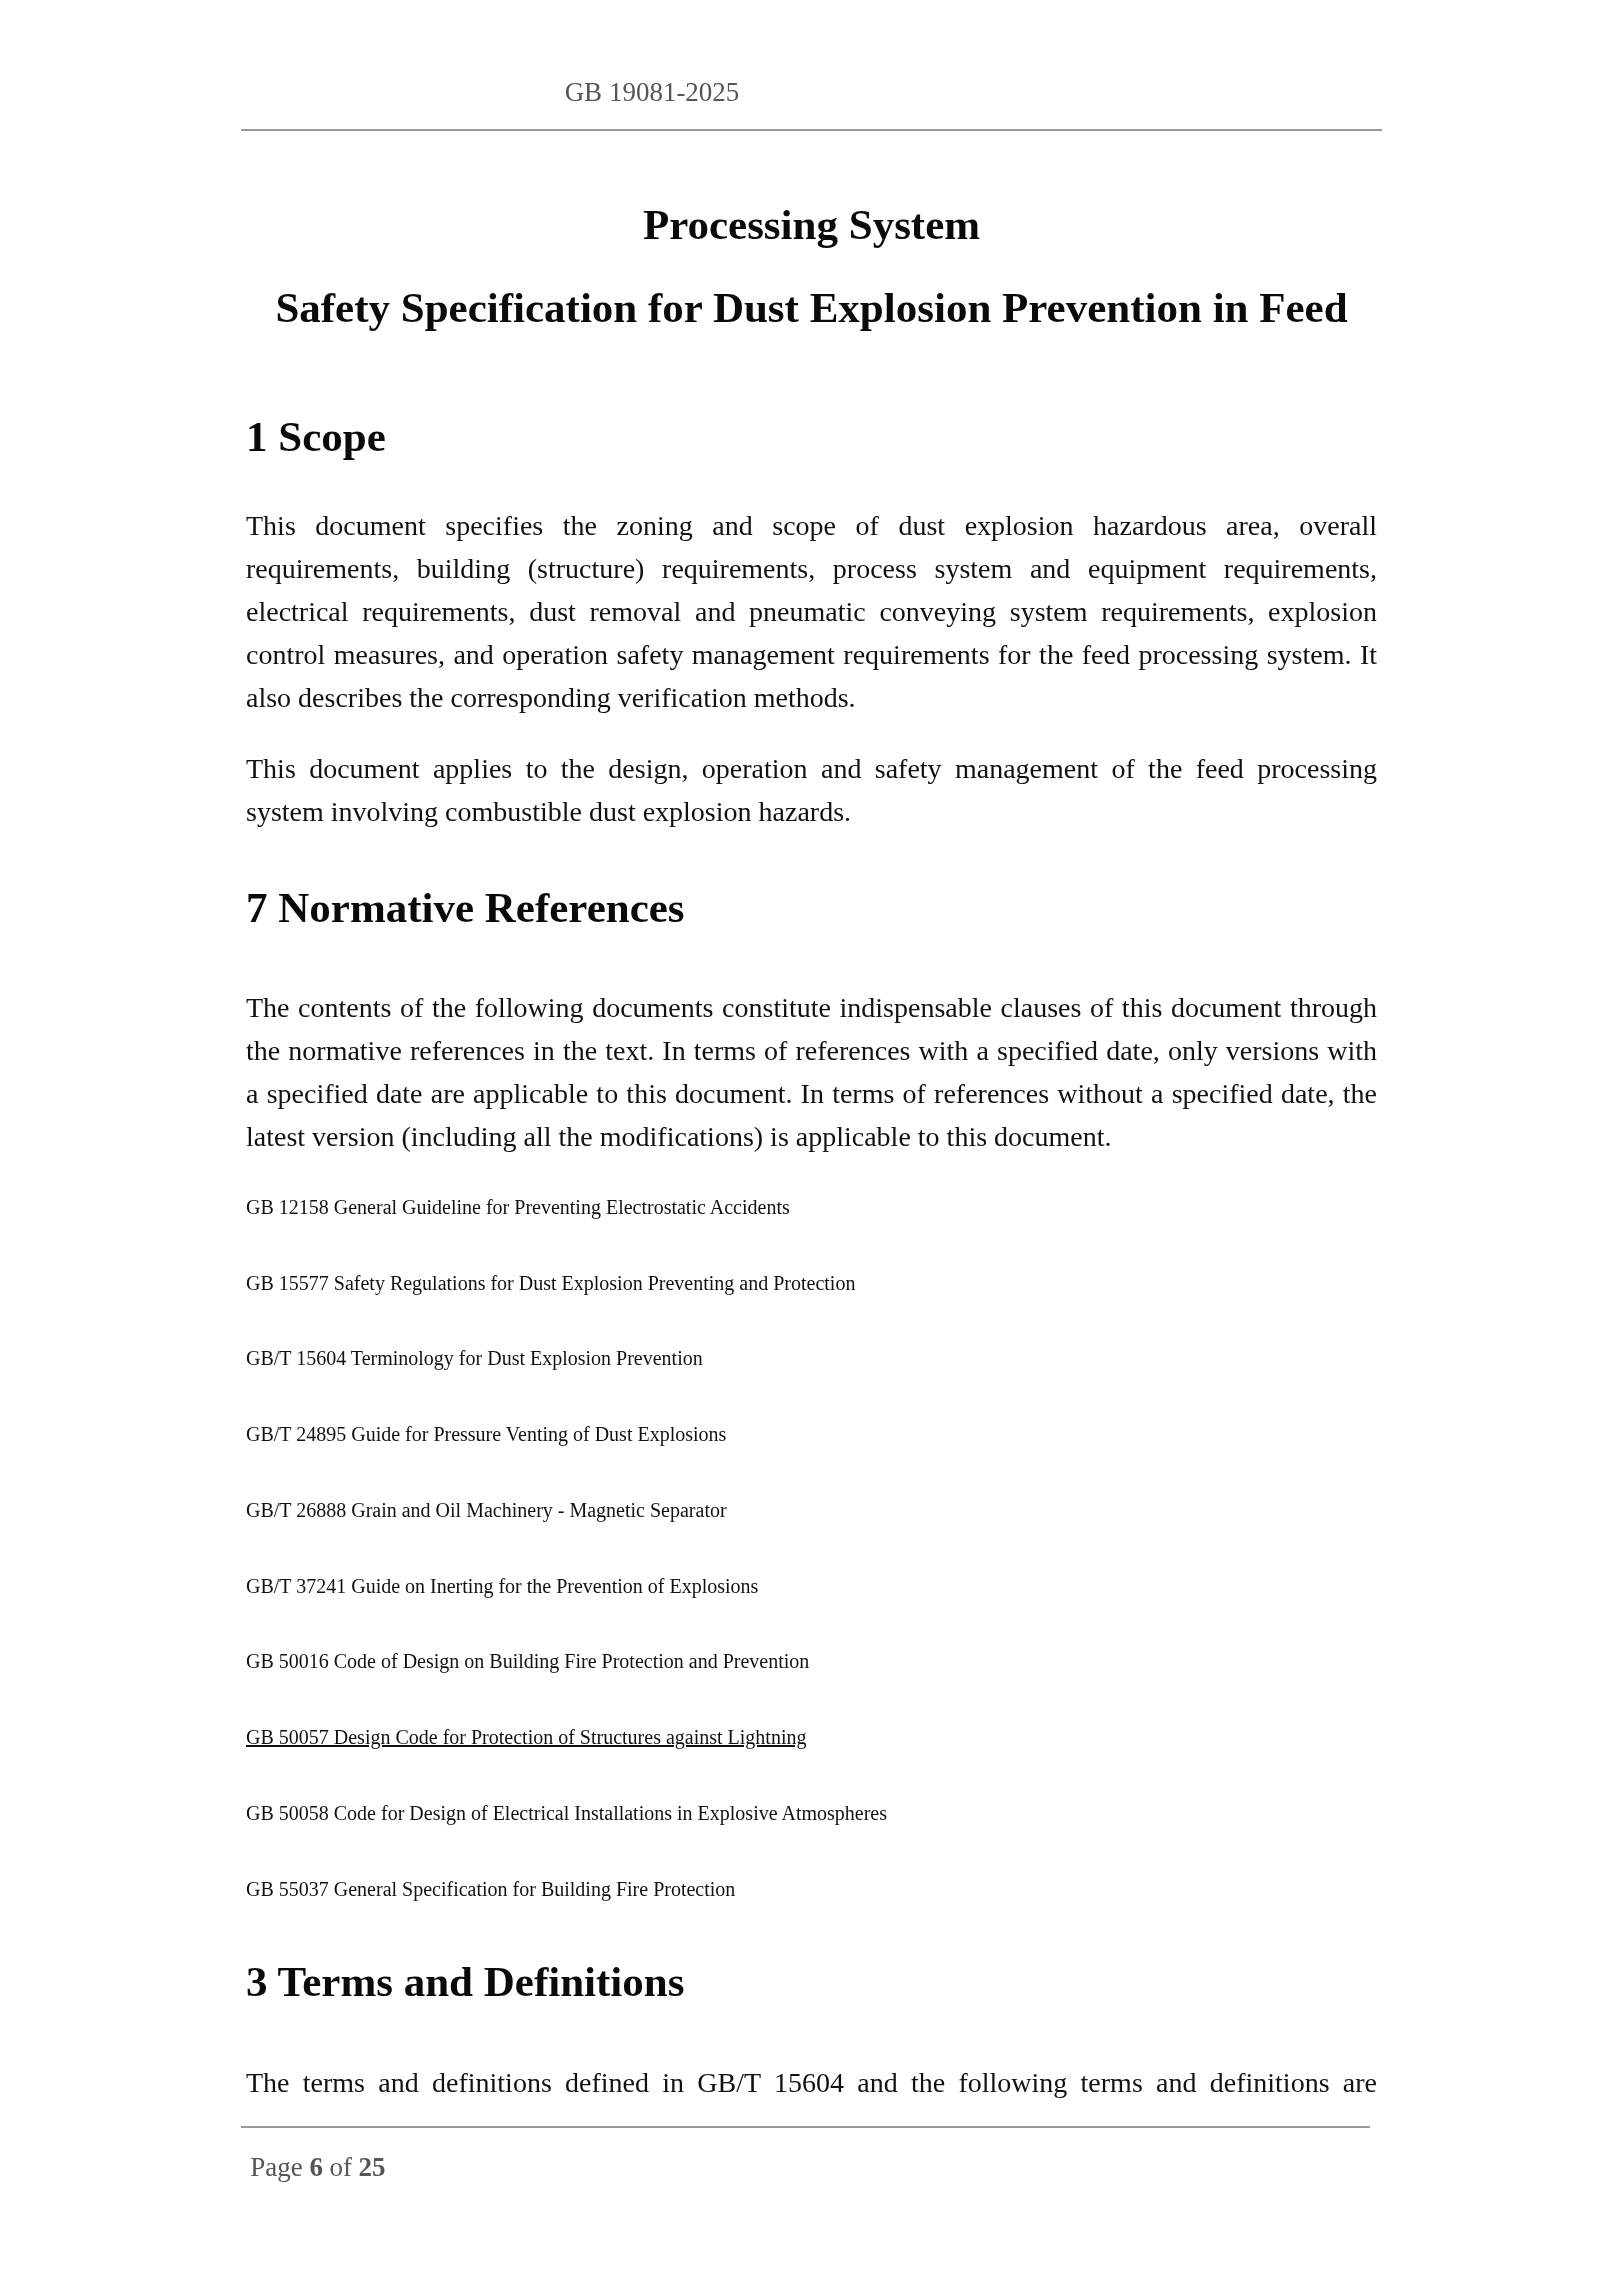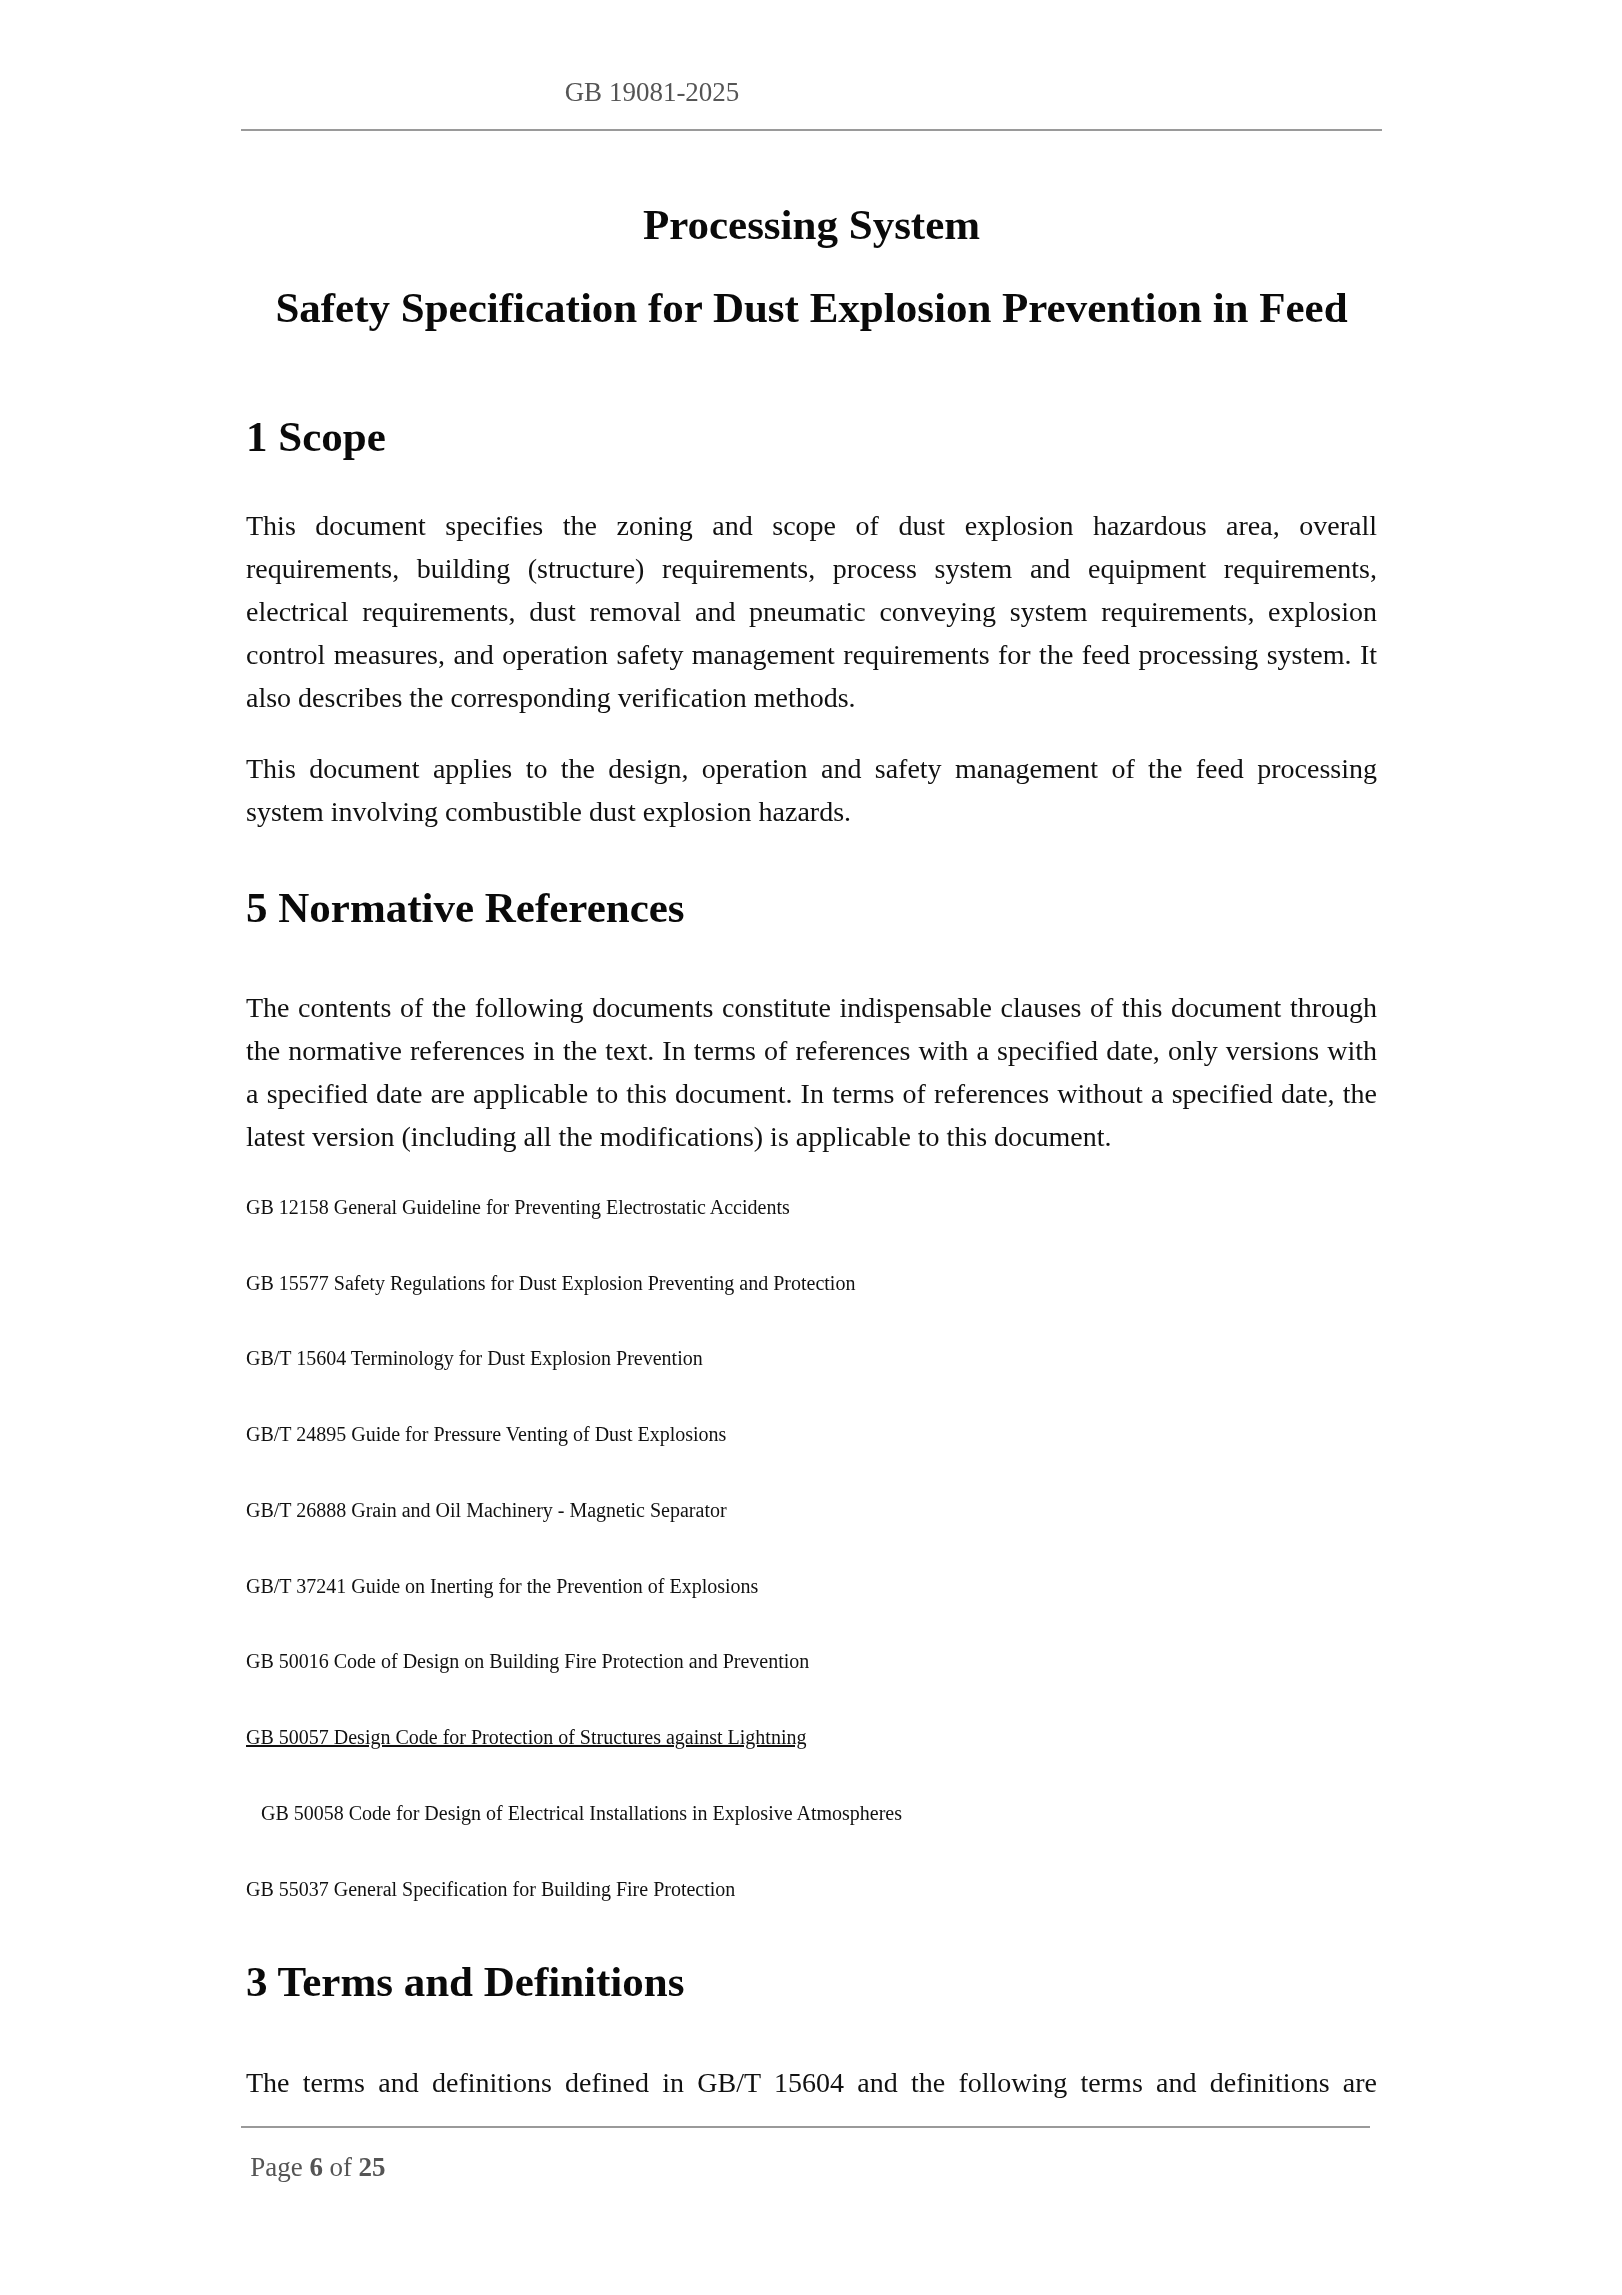--- a/index.html
+++ b/index.html
@@ -34,33 +34,33 @@
 
 <div class="abs title">
   <div>Processing System</div>
   <div>Safety Specification for Dust Explosion Prevention in Feed</div>
 </div>
 
 <div class="abs h1" style="top:404px;margin-top:8px;">1 Scope</div>
 <div class="abs para" style="top:504px;">This document specifies the zoning and scope of dust explosion hazardous area, overall requirements, building (structure) requirements, process system and equipment requirements, electrical requirements, dust removal and pneumatic conveying system requirements, explosion control measures, and operation safety management requirements for the feed processing system. It also describes the corresponding verification methods.</div>
 <div class="abs para" style="top:747px;">This document applies to the design, operation and safety management of the feed processing system involving combustible dust explosion hazards.</div>
 
-<div class="abs h1" style="top:883px;">5 Normative References</div>
+<div class="abs h1" style="top:883px;">7 Normative References</div>
 <div class="abs para" style="top:986px;">The contents of the following documents constitute indispensable clauses of this document through the normative references in the text. In terms of references with a specified date, only versions with a specified date are applicable to this document. In terms of references without a specified date, the latest version (including all the modifications) is applicable to this document.</div>
 
 <div>
   <div class="abs ref" style="top:1186px;">GB 12158 General Guideline for Preventing Electrostatic Accidents</div>
   <div class="abs ref" style="top:1262px;">GB 15577 Safety Regulations for Dust Explosion Preventing and Protection</div>
   <div class="abs ref" style="top:1337px;">GB/T 15604 Terminology for Dust Explosion Prevention</div>
   <div class="abs ref" style="top:1413px;">GB/T 24895 Guide for Pressure Venting of Dust Explosions</div>
   <div class="abs ref" style="top:1489px;">GB/T 26888 Grain and Oil Machinery - Magnetic Separator</div>
   <div class="abs ref" style="top:1565px;text-align:right;">GB/T 37241 Guide on Inerting for the Prevention of Explosions</div>
   <div class="abs ref" style="top:1640px;">GB 50016 Code of Design on Building Fire Protection and Prevention</div>
   <div class="abs ref" style="top:1716px;text-decoration:underline;">GB 50057 Design Code for Protection of Structures against Lightning</div>
-  <div class="abs ref" style="top:1792px;margin-left:15px;">GB 50058 Code for Design of Electrical Installations in Explosive Atmospheres</div>
+  <div class="abs ref" style="top:1792px;">GB 50058 Code for Design of Electrical Installations in Explosive Atmospheres</div>
   <div class="abs ref" style="top:1868px;">GB 55037 General Specification for Building Fire Protection</div>
 </div>
 
 <div class="abs h1" style="top:1957px;">3 Terms and Definitions</div>
 <div class="abs para last-line-justify" style="top:2061px;">The terms and definitions defined in GB/T 15604 and the following terms and definitions are</div>
 
 <div class="abs rule footer-rule"></div>
 <div class="abs footer">
   <div class="pg">
     <span>Page</span><b><span>6</span></b><span>of</span><b><span>25</span></b>

